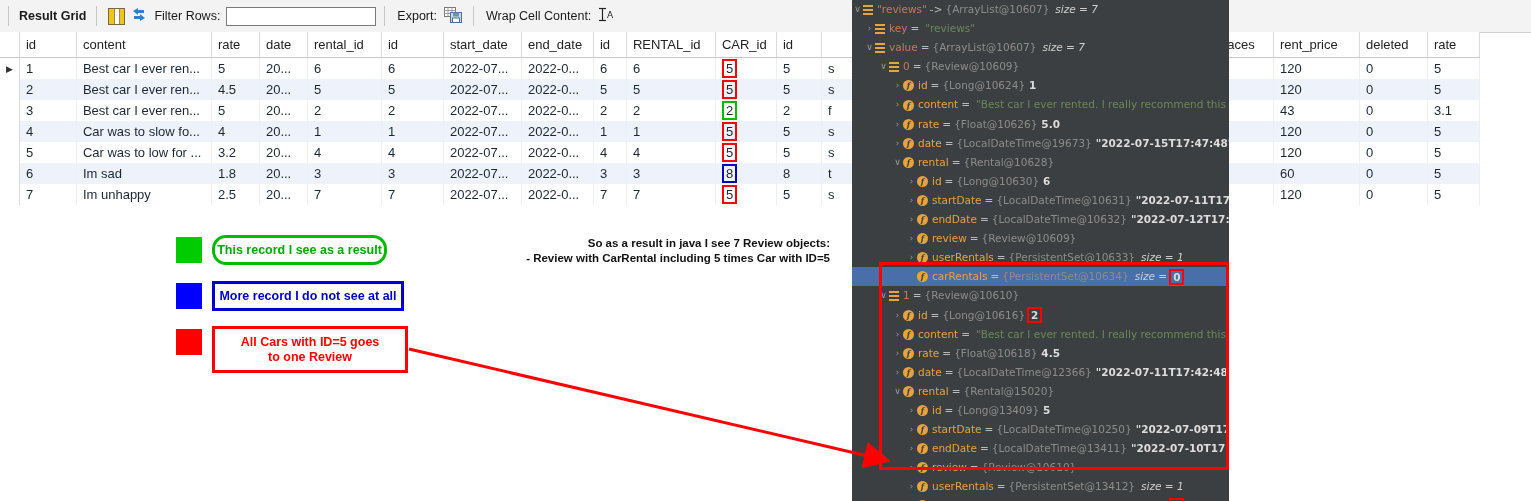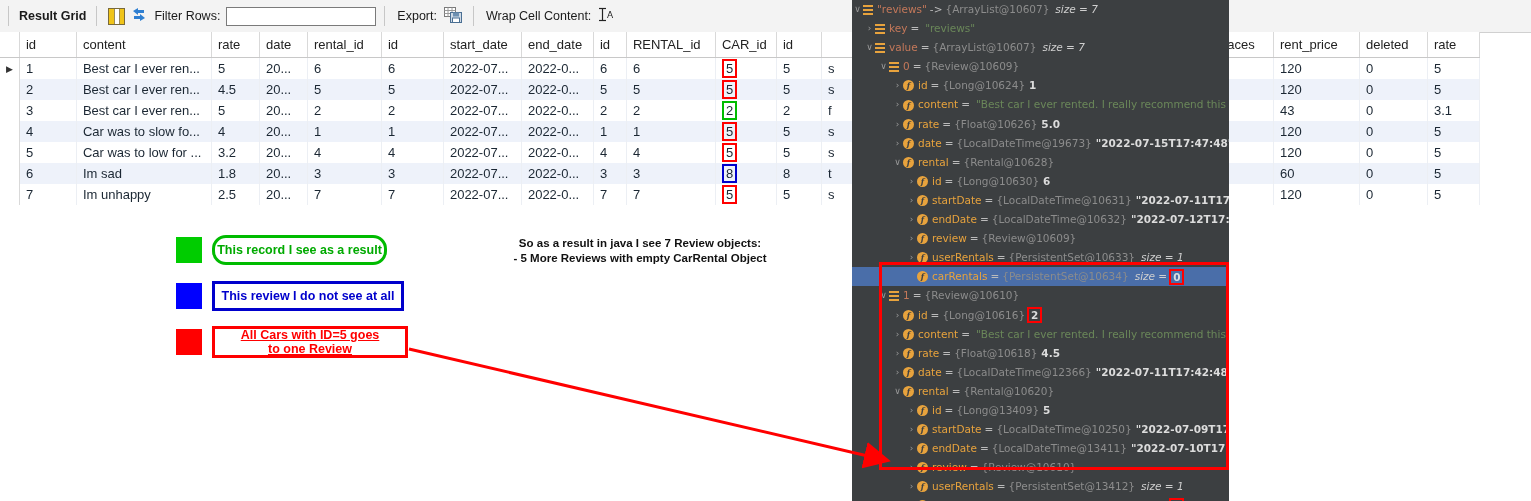--- a/index.html
+++ b/index.html
@@ -89,21 +89,21 @@
   .legbox{
     position:absolute;border:3px solid #000;background:#fff;
     font-weight:bold;font-size:12.5px;text-align:center;
     display:flex;align-items:center;justify-content:center;
     line-height:1.15;box-sizing:border-box;
   }
 
   
   .center-note{
     position:absolute;left:450px;top:236px;width:380px;
-    text-align:center;font-size:11.5px;font-weight:bold;color:#111;
+    text-align:right;font-size:11.5px;font-weight:bold;color:#111;
     line-height:1.32;
   }
 
   
   .dbg{
     position:absolute;left:852px;top:0;width:377px;height:501px;
     background:#3c3f41;color:#bbbbbb;
     font-family:"DejaVu Sans", sans-serif;
     font-size:10.5px;
     overflow:hidden;
@@ -386,29 +386,29 @@
     </table>
   </div>
 
   <div class="below"></div>
 
   <div class="legend">
     <div class="swatch" style="left:176px;top:237px;background:#00cc00;"></div>
     <div class="legbox" style="left:212px;top:235px;width:175px;height:30px;border-color:#00bb00;color:#00aa00;border-radius:14px;">This record I see as a result</div>
 
     <div class="swatch" style="left:176px;top:283px;background:#0000ff;"></div>
-    <div class="legbox" style="left:212px;top:281px;width:192px;height:30px;border-color:#0000cc;color:#0000cc;">This review I do not see at all</div>
+    <div class="legbox" style="left:212px;top:281px;width:192px;height:30px;border-color:#0000cc;color:#0000cc;">More record I do not see at all</div>
 
     <div class="swatch" style="left:176px;top:329px;background:#ff0000;"></div>
-    <div class="legbox" style="left:212px;top:326px;width:196px;height:32px;border-color:#ff0000;color:#ff0000;padding:0 21px;text-decoration:underline;">All Cars with ID=5 goes to one Review</div>
+    <div class="legbox" style="left:212px;top:326px;width:196px;height:47px;border-color:#ff0000;color:#ff0000;padding:0 21px;">All Cars with ID=5 goes to one Review</div>
   </div>
 
   <div class="center-note">
     <div>So as a result in java I see 7 Review objects:</div>
-    <div>- 5 More Reviews with empty CarRental Object</div>
+    <div>- Review with CarRental including 5 times Car with ID=5</div>
   </div>
 
   <div class="dbg">
     <div id="dbg-list">
         <div class="dnode ind0">
           <span class="chev">∨</span>
           <span class="icn icn-list">
             <i></i>
             <i></i>
             <i></i>
@@ -578,21 +578,21 @@
           <span class="k-name orange">date</span>
           <span class="k-eq">=</span>
           <span class="k-type">{LocalDateTime@12366}</span>
           <span class="k-val">"2022-07-11T17:42:48"</span>
         </div>
         <div class="dnode ind3">
           <span class="chev">∨</span>
           <span class="icn icn-f">f</span>
           <span class="k-name orange">rental</span>
           <span class="k-eq">=</span>
-          <span class="k-type">{Rental@10620}</span>
+          <span class="k-type">{Rental@15020}</span>
         </div>
         <div class="dnode ind4">
           <span class="chev">›</span>
           <span class="icn icn-f">f</span>
           <span class="k-name orange">id</span>
           <span class="k-eq">=</span>
           <span class="k-type">{Long@13409}</span>
           <span class="k-val">5</span>
         </div>
         <div class="dnode ind4">

